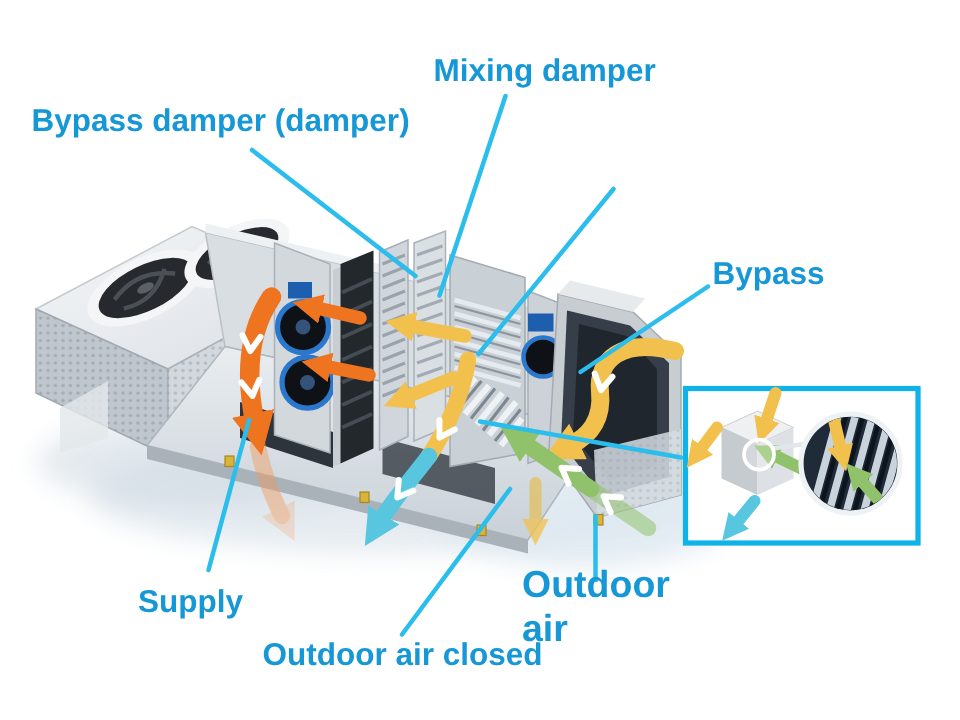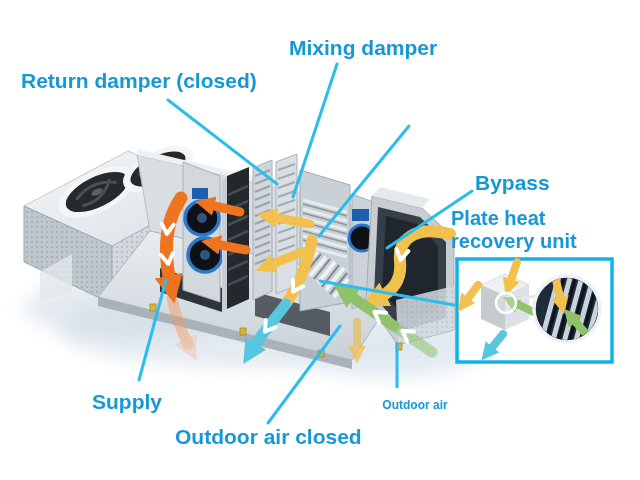--- a/index.html
+++ b/index.html
@@ -8,21 +8,21 @@
   .stage svg{position:absolute;left:0;top:0;}
   .lbl{position:absolute;z-index:5;color:#1697d6;font:600 21px "Liberation Sans",sans-serif;
        white-space:pre-line;pointer-events:none;}
   #lbl-mixing{left:289px;top:36px;}
   #lbl-bypass{left:21px;top:69px;}
   #lbl-extraction{left:358px;top:100px;}
   #lbl-return{left:475px;top:171px;}
   #lbl-plate{left:451px;top:207px;font-size:20px;line-height:23px;}
   #lbl-supply{left:58px;top:384px;width:138px;height:36px;background:#fff;
               display:flex;align-items:center;justify-content:center;}
-  #lbl-outdoor-air{left:348px;top:388px;width:134px;height:33px;background:#fff;font-size:12px;
+  #lbl-outdoor-air{left:348px;top:388px;width:134px;height:33px;background:#fff;font-size:25px;
               display:flex;align-items:center;justify-content:center;}
   #lbl-outdoor-damper{left:175px;top:425px;}
 </style>
 </head>
 <body>
 
 <div class="stage">
 
 <svg width="640" height="480" viewBox="0 0 640 480">
   <defs>
@@ -233,21 +233,19 @@
         <path d="M541,342 L559,276 M552,344 L570,278 M563,346 L581,280 M574,348 L592,282 M585,350 L603,284" stroke="#c9d3dc" stroke-width="5" fill="none"></path>
         <path d="M546,343 L564,277 M557,345 L575,279 M568,347 L586,281 M579,349 L597,283" stroke="#0c141d" stroke-width="3" fill="none"></path>
         <path d="M556,280 L561,301" stroke="#f2c14d" stroke-width="8" fill="none" stroke-linecap="round" marker-end="url(#hYe)"></path>
         <path d="M588,336 L573,319" stroke="#8fc26a" stroke-width="8" fill="none" stroke-linecap="round" marker-end="url(#hGr)"></path>
       </g>
     </g>
   </g>
 </svg>
 
 <div class="lbl" id="lbl-mixing">Mixing damper</div>
-<div class="lbl" id="lbl-bypass">Return damper (closed)</div>
+<div class="lbl" id="lbl-bypass">Bypass damper (damper)</div>
 <div class="lbl" id="lbl-return">Bypass</div>
-<div class="lbl" id="lbl-plate">Plate heat
-recovery unit</div>
 <div class="lbl" id="lbl-supply">Supply</div>
 <div class="lbl" id="lbl-outdoor-air">Outdoor air</div>
 <div class="lbl" id="lbl-outdoor-damper">Outdoor air closed</div>
 
 </div>
 
 </body></html>

